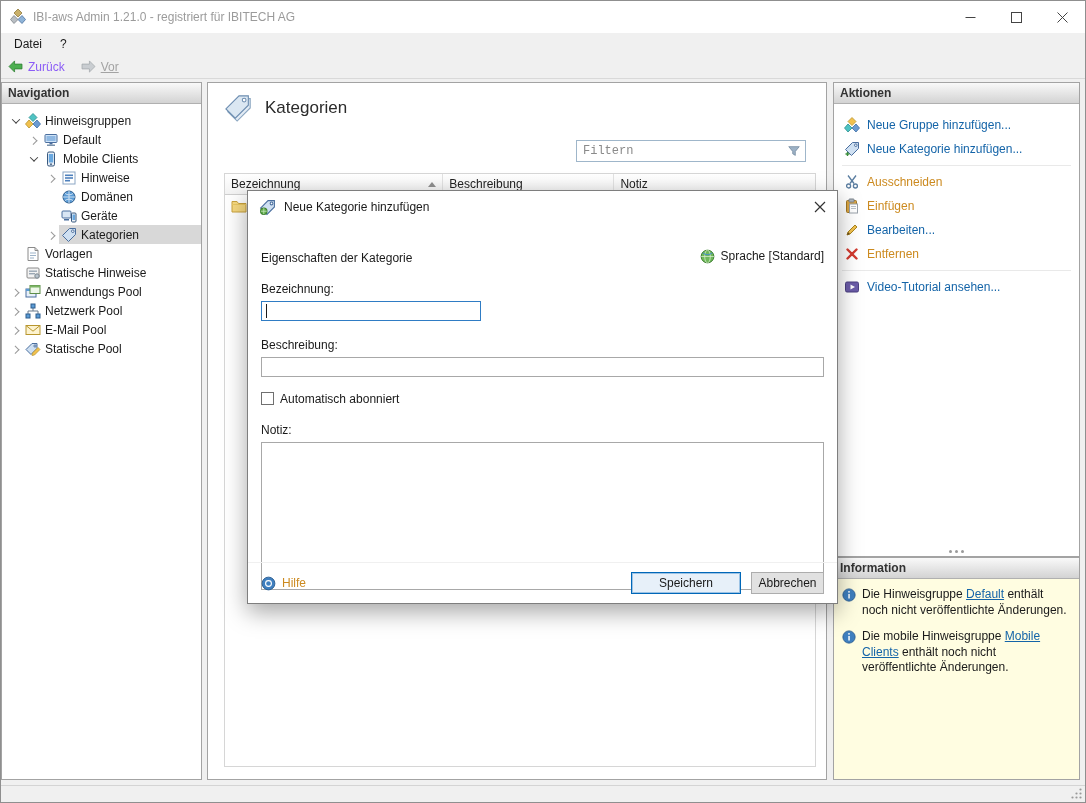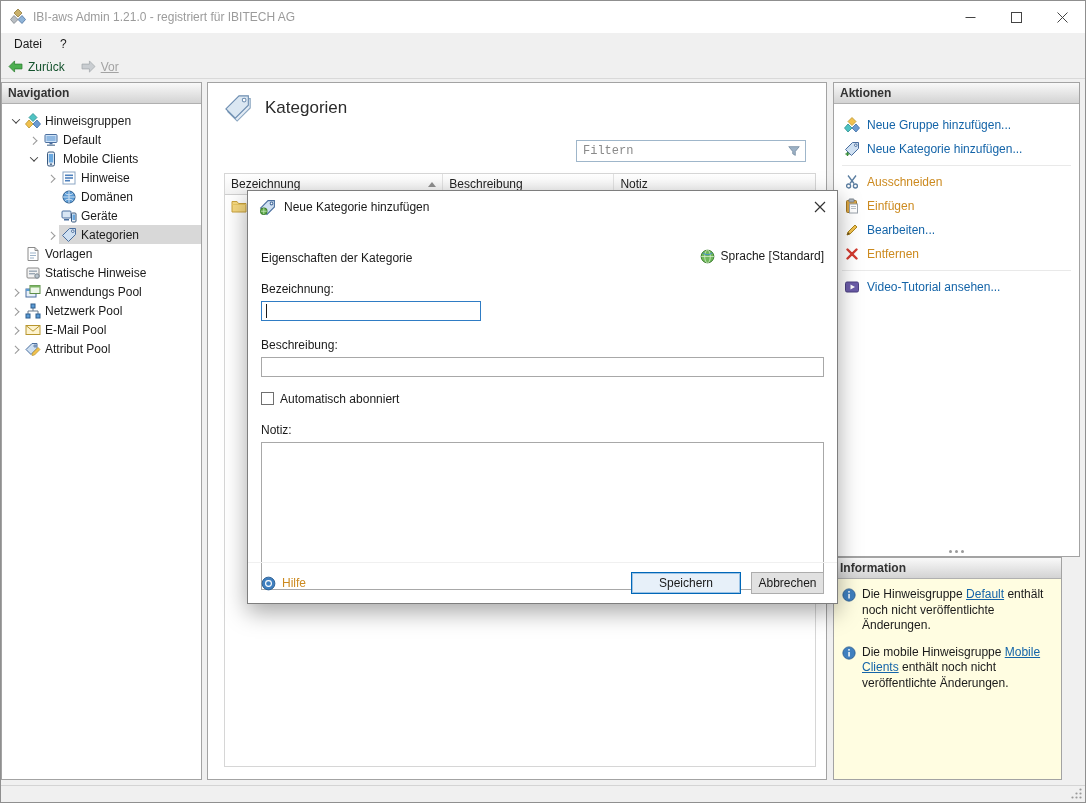--- a/index.html
+++ b/index.html
@@ -20,33 +20,33 @@
   .tb-spacer{flex:1;}
   .win-btn{width:46px;height:32px;display:flex;align-items:center;justify-content:center;}
 
   
   .menubar{height:22px;background:#f0f0f0;display:flex;align-items:center;padding-left:4px;}
   .menu-item{padding:3px 9px;color:#1a1a1a;}
 
   
   .toolbar{height:23px;background:#f0f0f0;display:flex;align-items:center;gap:16px;padding-left:7px;border-bottom:1px solid #d9d9d9;}
   .tool-btn{display:flex;align-items:center;gap:5px;}
-  .tool-btn .lbl{color:#14532d;}
+  .tool-btn .lbl{color:#8b5cf6;}
   .tool-btn.disabled .lbl{color:#a3a3a3;text-decoration:underline;}
 
   
   .panel{position:absolute;background:#ffffff;border:1px solid #a3a3a3;box-sizing:border-box;}
   .panel-header{
     height:20px;line-height:20px;padding:0 6px;font-weight:bold;color:#333;
     background:linear-gradient(#f9f9f9,#d3d3d3);border-bottom:1px solid #b0b0b0;
   }
   .nav-panel{left:0;top:81px;width:201px;bottom:22px;}
   .content-panel{left:206px;top:81px;width:620px;bottom:22px;}
   .actions-panel{left:832px;top:81px;width:247px;height:475px;}
-  .info-panel{left:832px;top:556px;width:229px;bottom:22px;background:#fffde1;}
+  .info-panel{left:832px;top:556px;width:247px;bottom:22px;background:#fffde1;}
 
   
   .tree{padding-top:7px;}
   .tree-row{display:flex;align-items:center;height:19px;padding-left:calc(6px + var(--lvl)*18px);}
   .chev{width:15px;height:15px;display:flex;align-items:center;justify-content:center;flex:none;}
   .chev::before{content:"";width:5px;height:5px;border-right:1.3px solid #9a9a9a;border-bottom:1.3px solid #9a9a9a;transform:rotate(-45deg) translate(-1px,0);}
   .chev.exp::before{border-color:#404040;transform:rotate(45deg) translate(-1px,-1px);}
   .chev.none::before{display:none;}
   .row-body{display:flex;align-items:center;gap:4px;flex:1;height:19px;padding-left:2px;}
   .row-body.sel{background:#d8d8d8;}
@@ -320,21 +320,21 @@
       </div>
 
       <div class="tree-row" style="--lvl:0">
         <span class="chev"></span>
         <span class="row-body">
           <svg width="16" height="16" viewBox="0 0 16 16">
             <path d="M1 8.5 L7 2.5 H12 V7.5 L6 13.5 Z" fill="#cfe0f2" stroke="#4a6e9e"></path>
             <circle cx="10" cy="5" r="1.1" fill="#fff" stroke="#4a6e9e"></circle>
             <path d="M9.5 14 L15 8.5 L13 6.5 L7.5 12 L7 14.5 Z" fill="#f2c14e" stroke="#b8962e" stroke-width="0.7"></path>
           </svg>
-          <span class="lbl">Attribut Pool</span>
+          <span class="lbl">Statische Pool</span>
         </span>
       </div>
 
     </div>
   </div>
 
   <div class="panel content-panel">
     <div class="content-title">
       <svg width="30" height="28" viewBox="0 0 32 30">
         <path d="M4 19 L18 5 H28 V15 L14 29 Z" fill="#e3ecf5" stroke="#8aa5c0" stroke-width="1.2"></path>

